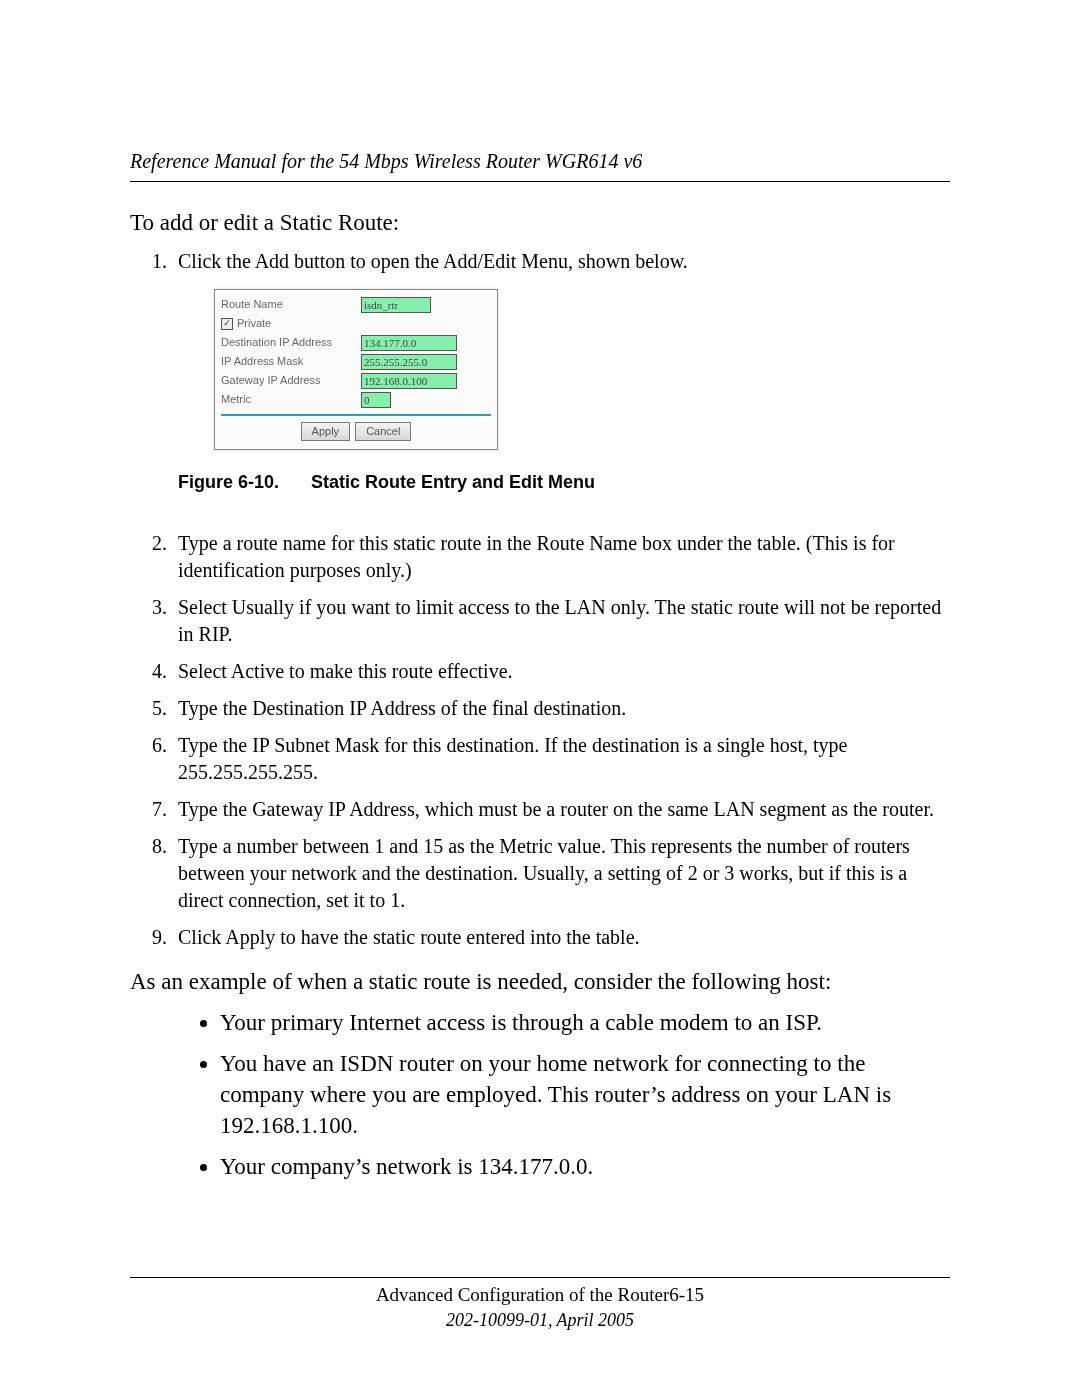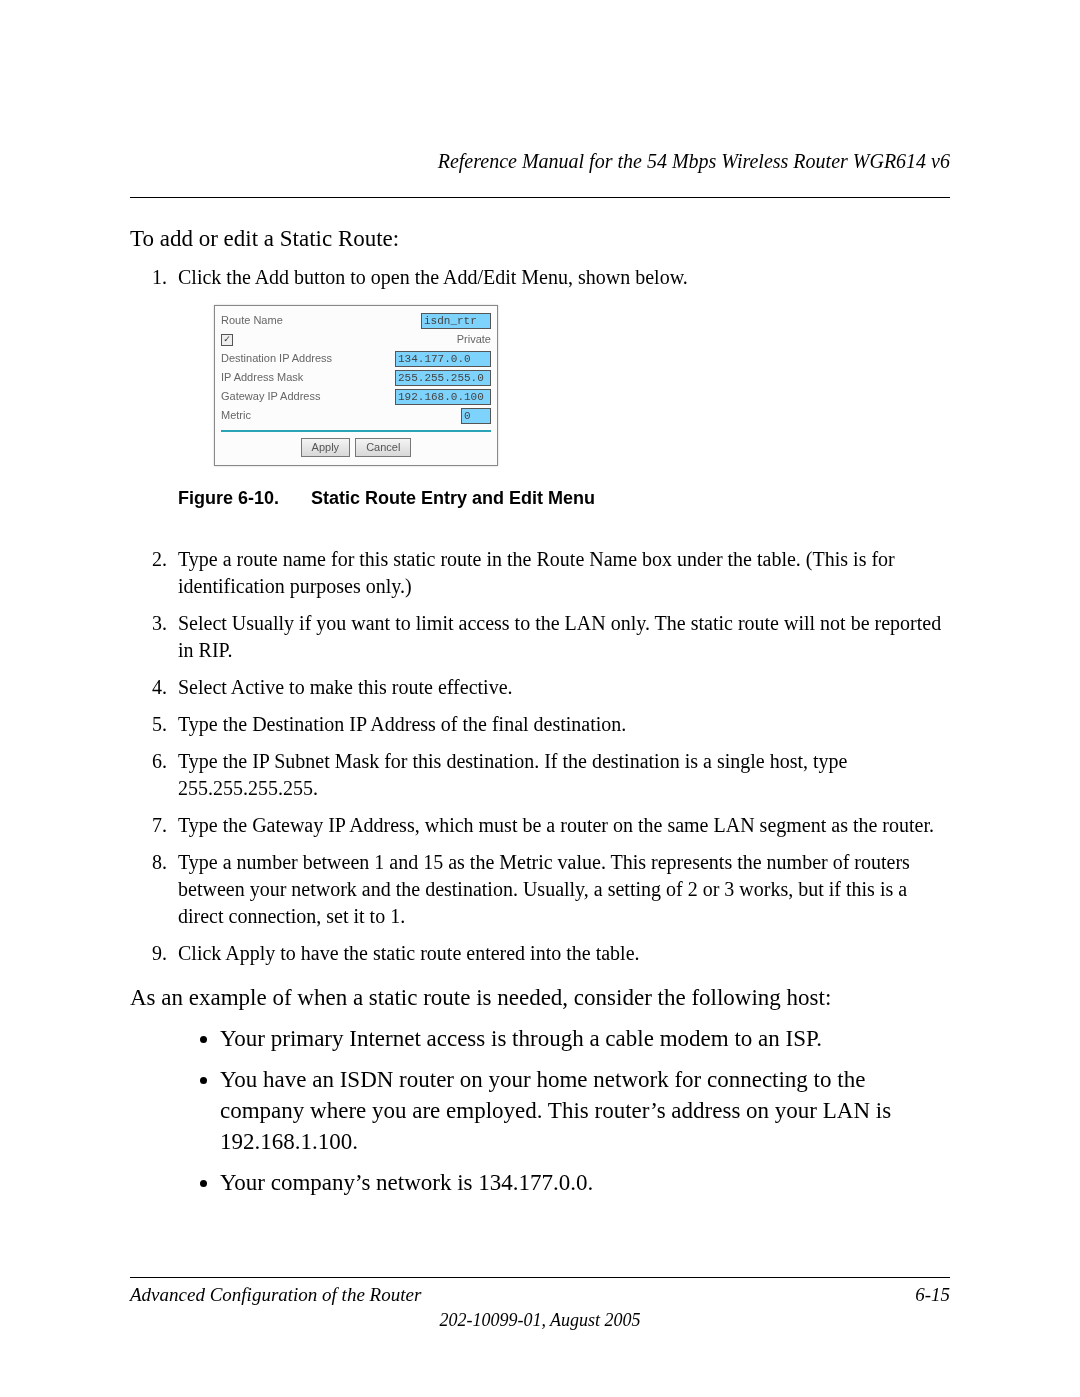--- a/index.html
+++ b/index.html
@@ -10,25 +10,25 @@
     color: #000;
   }
   .page {
     width: 1080px;
     height: 1397px;
     position: relative;
     box-sizing: border-box;
     padding: 150px 130px 0 130px;
   }
   .running-head {
-    text-align: right;
+    text-align: left;
     font-style: italic;
     font-size: 20px;
     border-bottom: 1.5px solid #000;
-    padding-bottom: 24px;
+    padding-bottom: 8px;
     margin-bottom: 28px;
   }
   .intro {
     font-size: 23px;
     margin: 0 0 12px 0;
   }
   ol.steps {
     font-size: 20px;
     margin: 0 0 18px 0;
     padding-left: 42px;
@@ -67,32 +67,31 @@
     font-size: 11px;
     color: #666;
     padding: 4px 6px 8px 6px;
     box-shadow: 0 0 2px rgba(0,0,0,0.2);
   }
   .rf-row {
     display: flex;
     align-items: center;
     margin: 2px 0;
     height: 17px;
-    justify-content: space-between;
   }
   .rf-label { width: 140px; }
   .rf-input {
     border: 1px solid #555;
-    background: #7dd3fc;
+    background: #86efac;
     height: 14px;
     line-height: 14px;
     padding: 0 2px;
     font-size: 11px;
     color: #444;
-    font-family: Liberation Mono, monospace;
+    font-family: Liberation Serif, serif;
   }
   .rf-chk {
     width: 10px; height: 10px; border:1px solid #555;
     display:inline-flex; align-items:center; justify-content:center;
     margin-right:4px; font-size:9px; line-height:9px; color:#333;
     background:#eee;
   }
   .rf-divider {
     border-top: 2px solid #2aa3b5;
     margin: 6px 0 6px 0;
@@ -115,22 +114,21 @@
     left: 130px; right: 130px;
     bottom: 66px;
     font-size: 19px;
   }
   .footer-rule {
     border-top: 1.5px solid #000;
     margin-bottom: 6px;
   }
   .footer-line {
     display: flex;
-    justify-content: space-between;
-    font-style: italic;
+    justify-content: center;
   }
   .footer-pub {
     text-align: center;
     font-style: italic;
     font-size: 18px;
     margin-top: 4px;
   }
 </style>
 </head>
 <body>
@@ -201,16 +199,16 @@
     <li>You have an ISDN router on your home network for connecting to the company where you are employed. This router’s address on your LAN is 192.168.1.100.</li>
     <li>Your company’s network is 134.177.0.0.</li>
   </ul>
 
   <div class="footer">
     <div class="footer-rule"></div>
     <div class="footer-line">
       <span>Advanced Configuration of the Router</span>
       <span>6-15</span>
     </div>
-    <div class="footer-pub">202-10099-01, August 2005</div>
+    <div class="footer-pub">202-10099-01, April 2005</div>
   </div>
 
 </div>
 
 </body></html>

